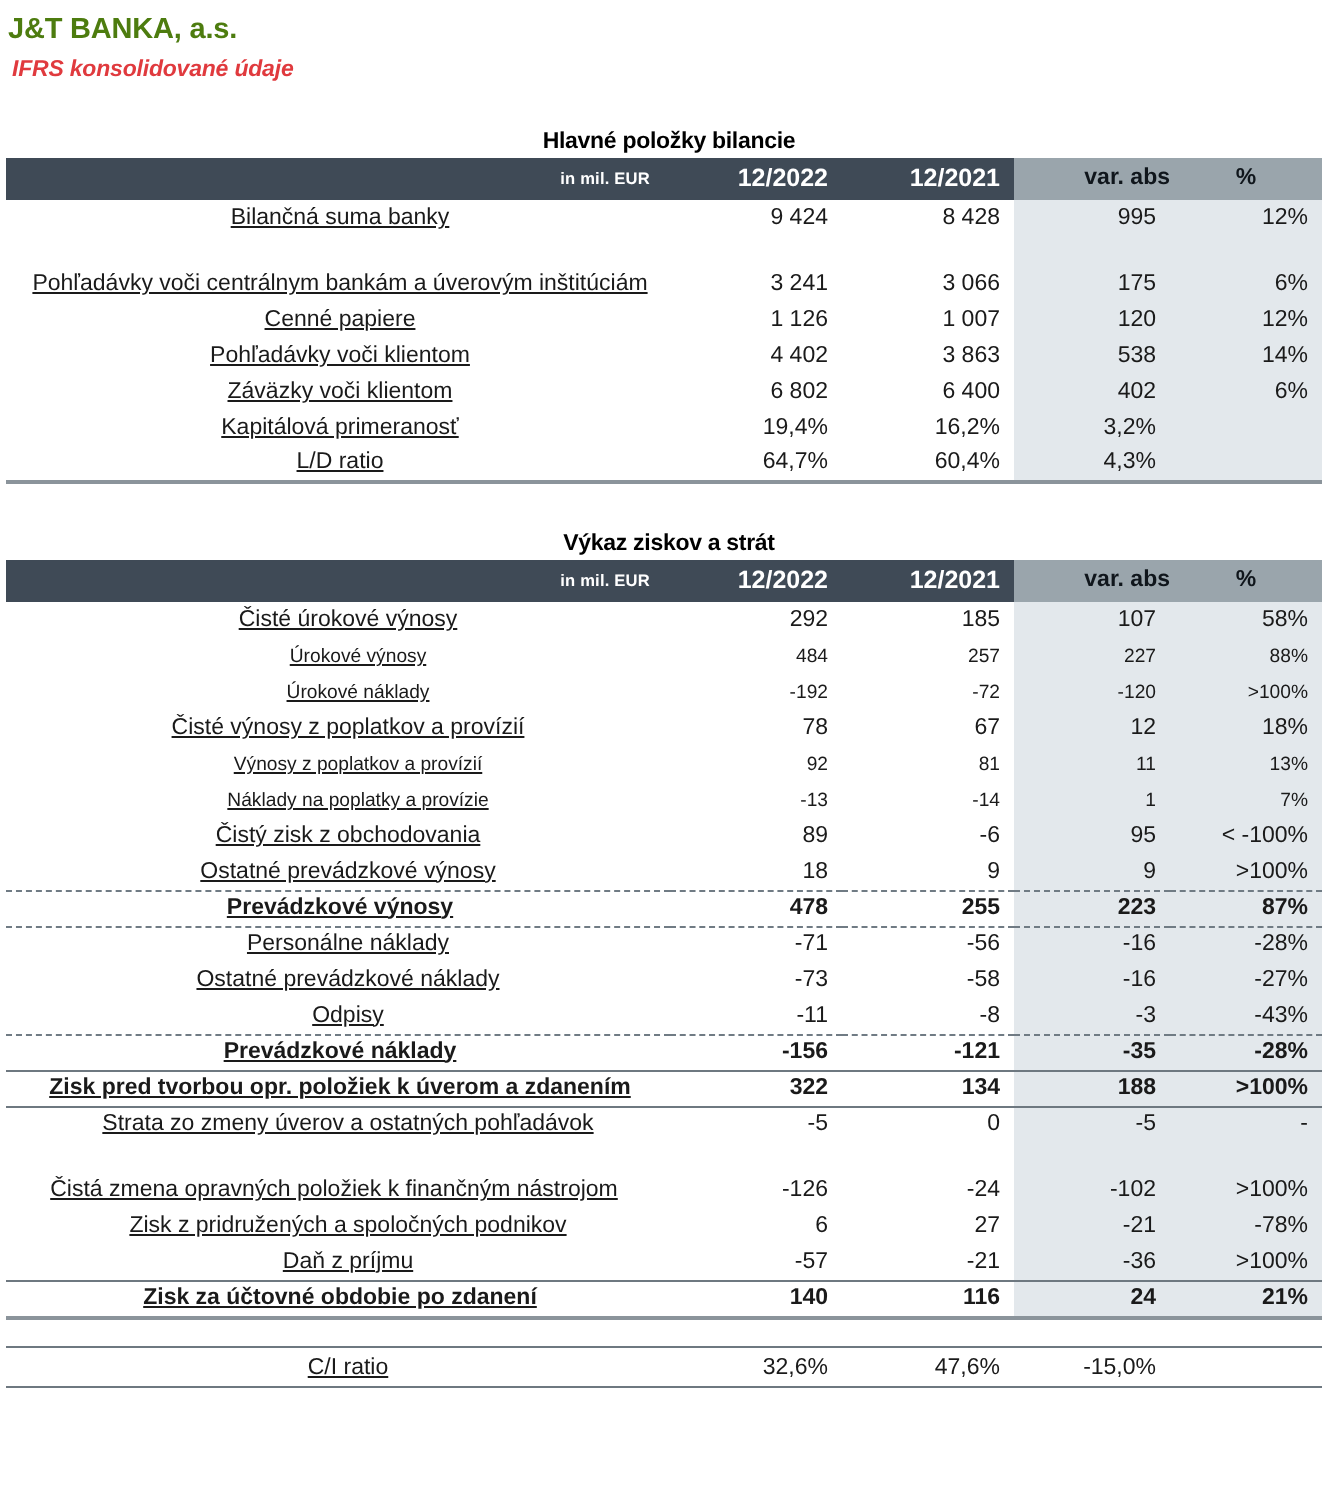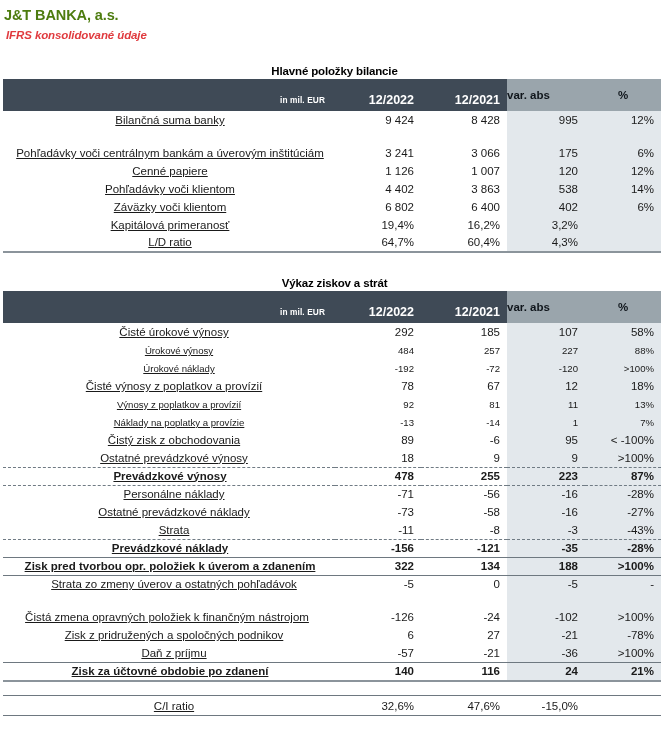--- a/index.html
+++ b/index.html
@@ -58,37 +58,37 @@
   table.fin col.c-y2     { width: 86px; }
   table.fin col.c-abs    { width: 78px; }
   table.fin col.c-pct    { width: 76px; }
 
   
   tr.hdr th {
     background: #3f4a56;
     color: #ffffff;
     font-weight: bold;
     font-size: 12.5px;
-    padding: 14px 7px 4px 0;
+    padding: 3px 7px 4px 0;
     text-align: right;
     vertical-align: middle;
     height: 19px;
     white-space: nowrap;
   }
   tr.hdr th.unit {
     font-size: 8.3px;
     font-weight: bold;
     letter-spacing: 0.1px;
     padding-right: 10px;
   }
   tr.hdr th.var {
     background: #9aa5ac;
     color: #10161c;
     font-size: 11.5px;
-    text-align: left;
+    text-align: right;
     padding: 3px 0 4px 0;
   }
   tr.hdr th.pct-h {
     background: #9aa5ac;
     color: #10161c;
     font-size: 11.5px;
     text-align: center;
     padding: 3px 0 4px 0;
   }
 
@@ -313,21 +313,21 @@
 
       <tr>
         <td class="lbl ind1">Ostatné prevádzkové náklady</td>
         <td>-73</td>
         <td>-58</td>
         <td class="shade">-16</td>
         <td class="shade">-27%</td>
       </tr>
 
       <tr class="bb-dash">
-        <td class="lbl ind1">Strata</td>
+        <td class="lbl ind1">Odpisy</td>
         <td>-11</td>
         <td>-8</td>
         <td class="shade">-3</td>
         <td class="shade">-43%</td>
       </tr>
 
       <tr class="total bb-solid">
         <td class="lbl">Prevádzkové náklady</td>
         <td>-156</td>
         <td>-121</td>

